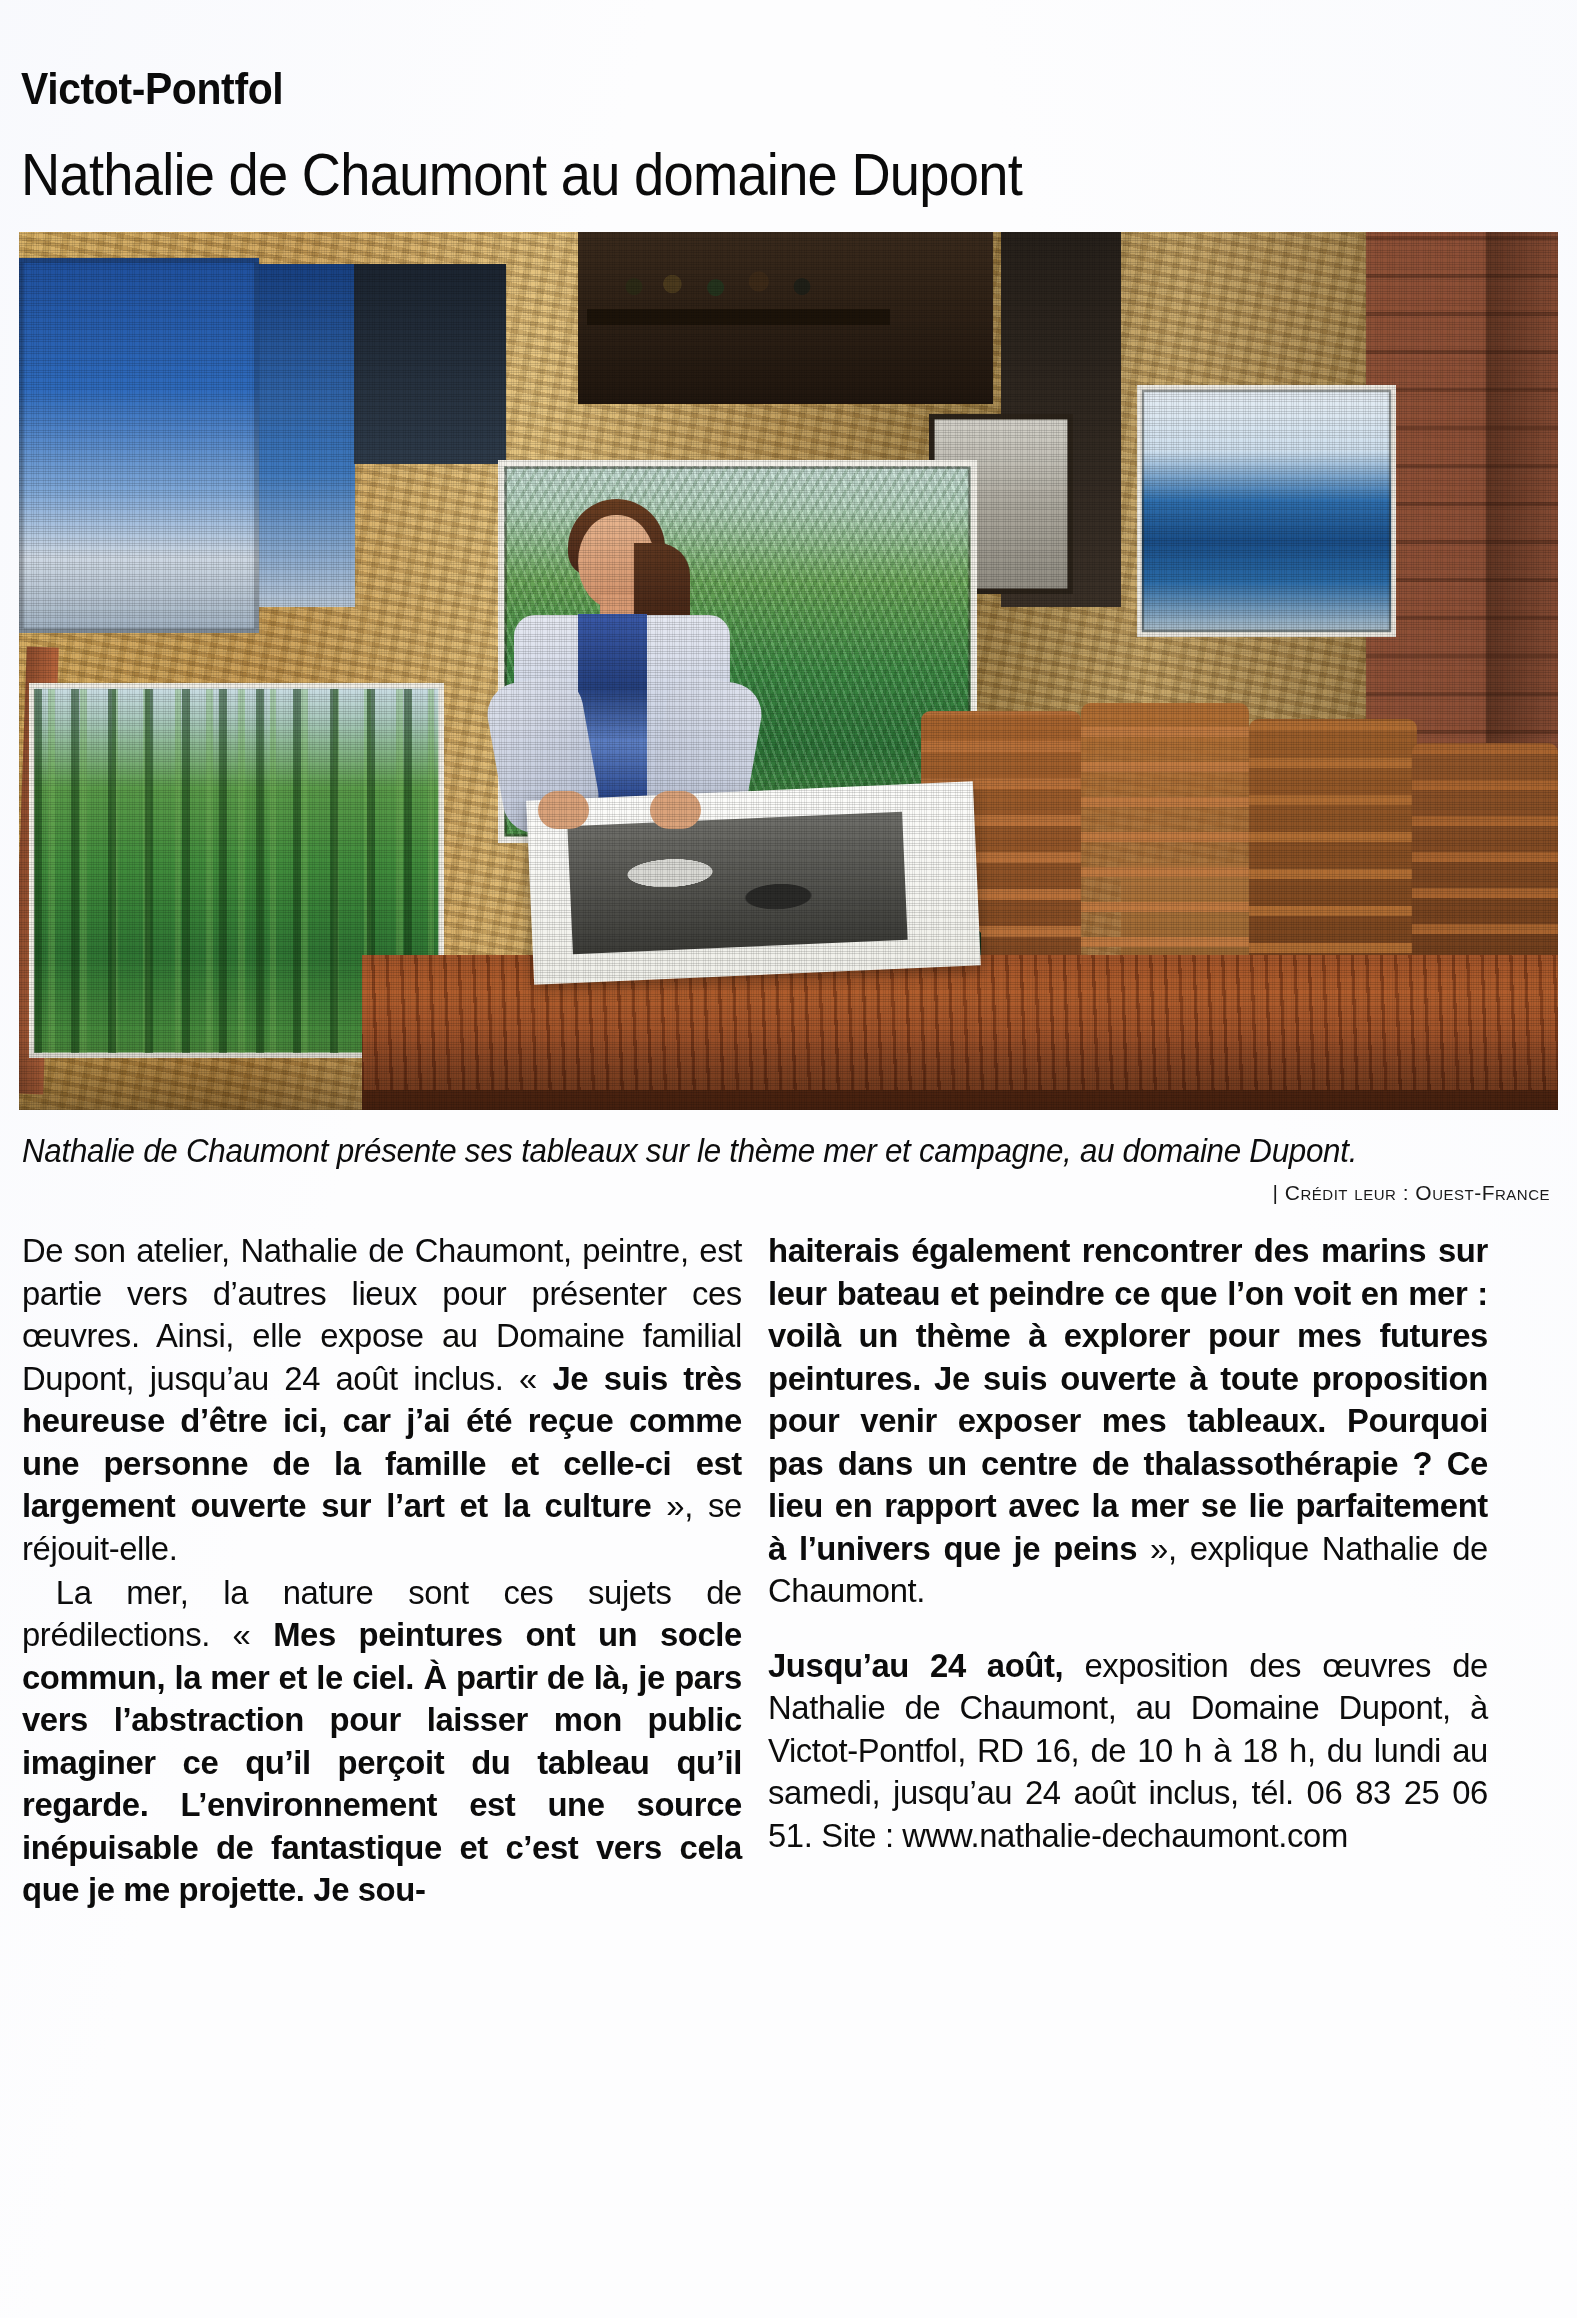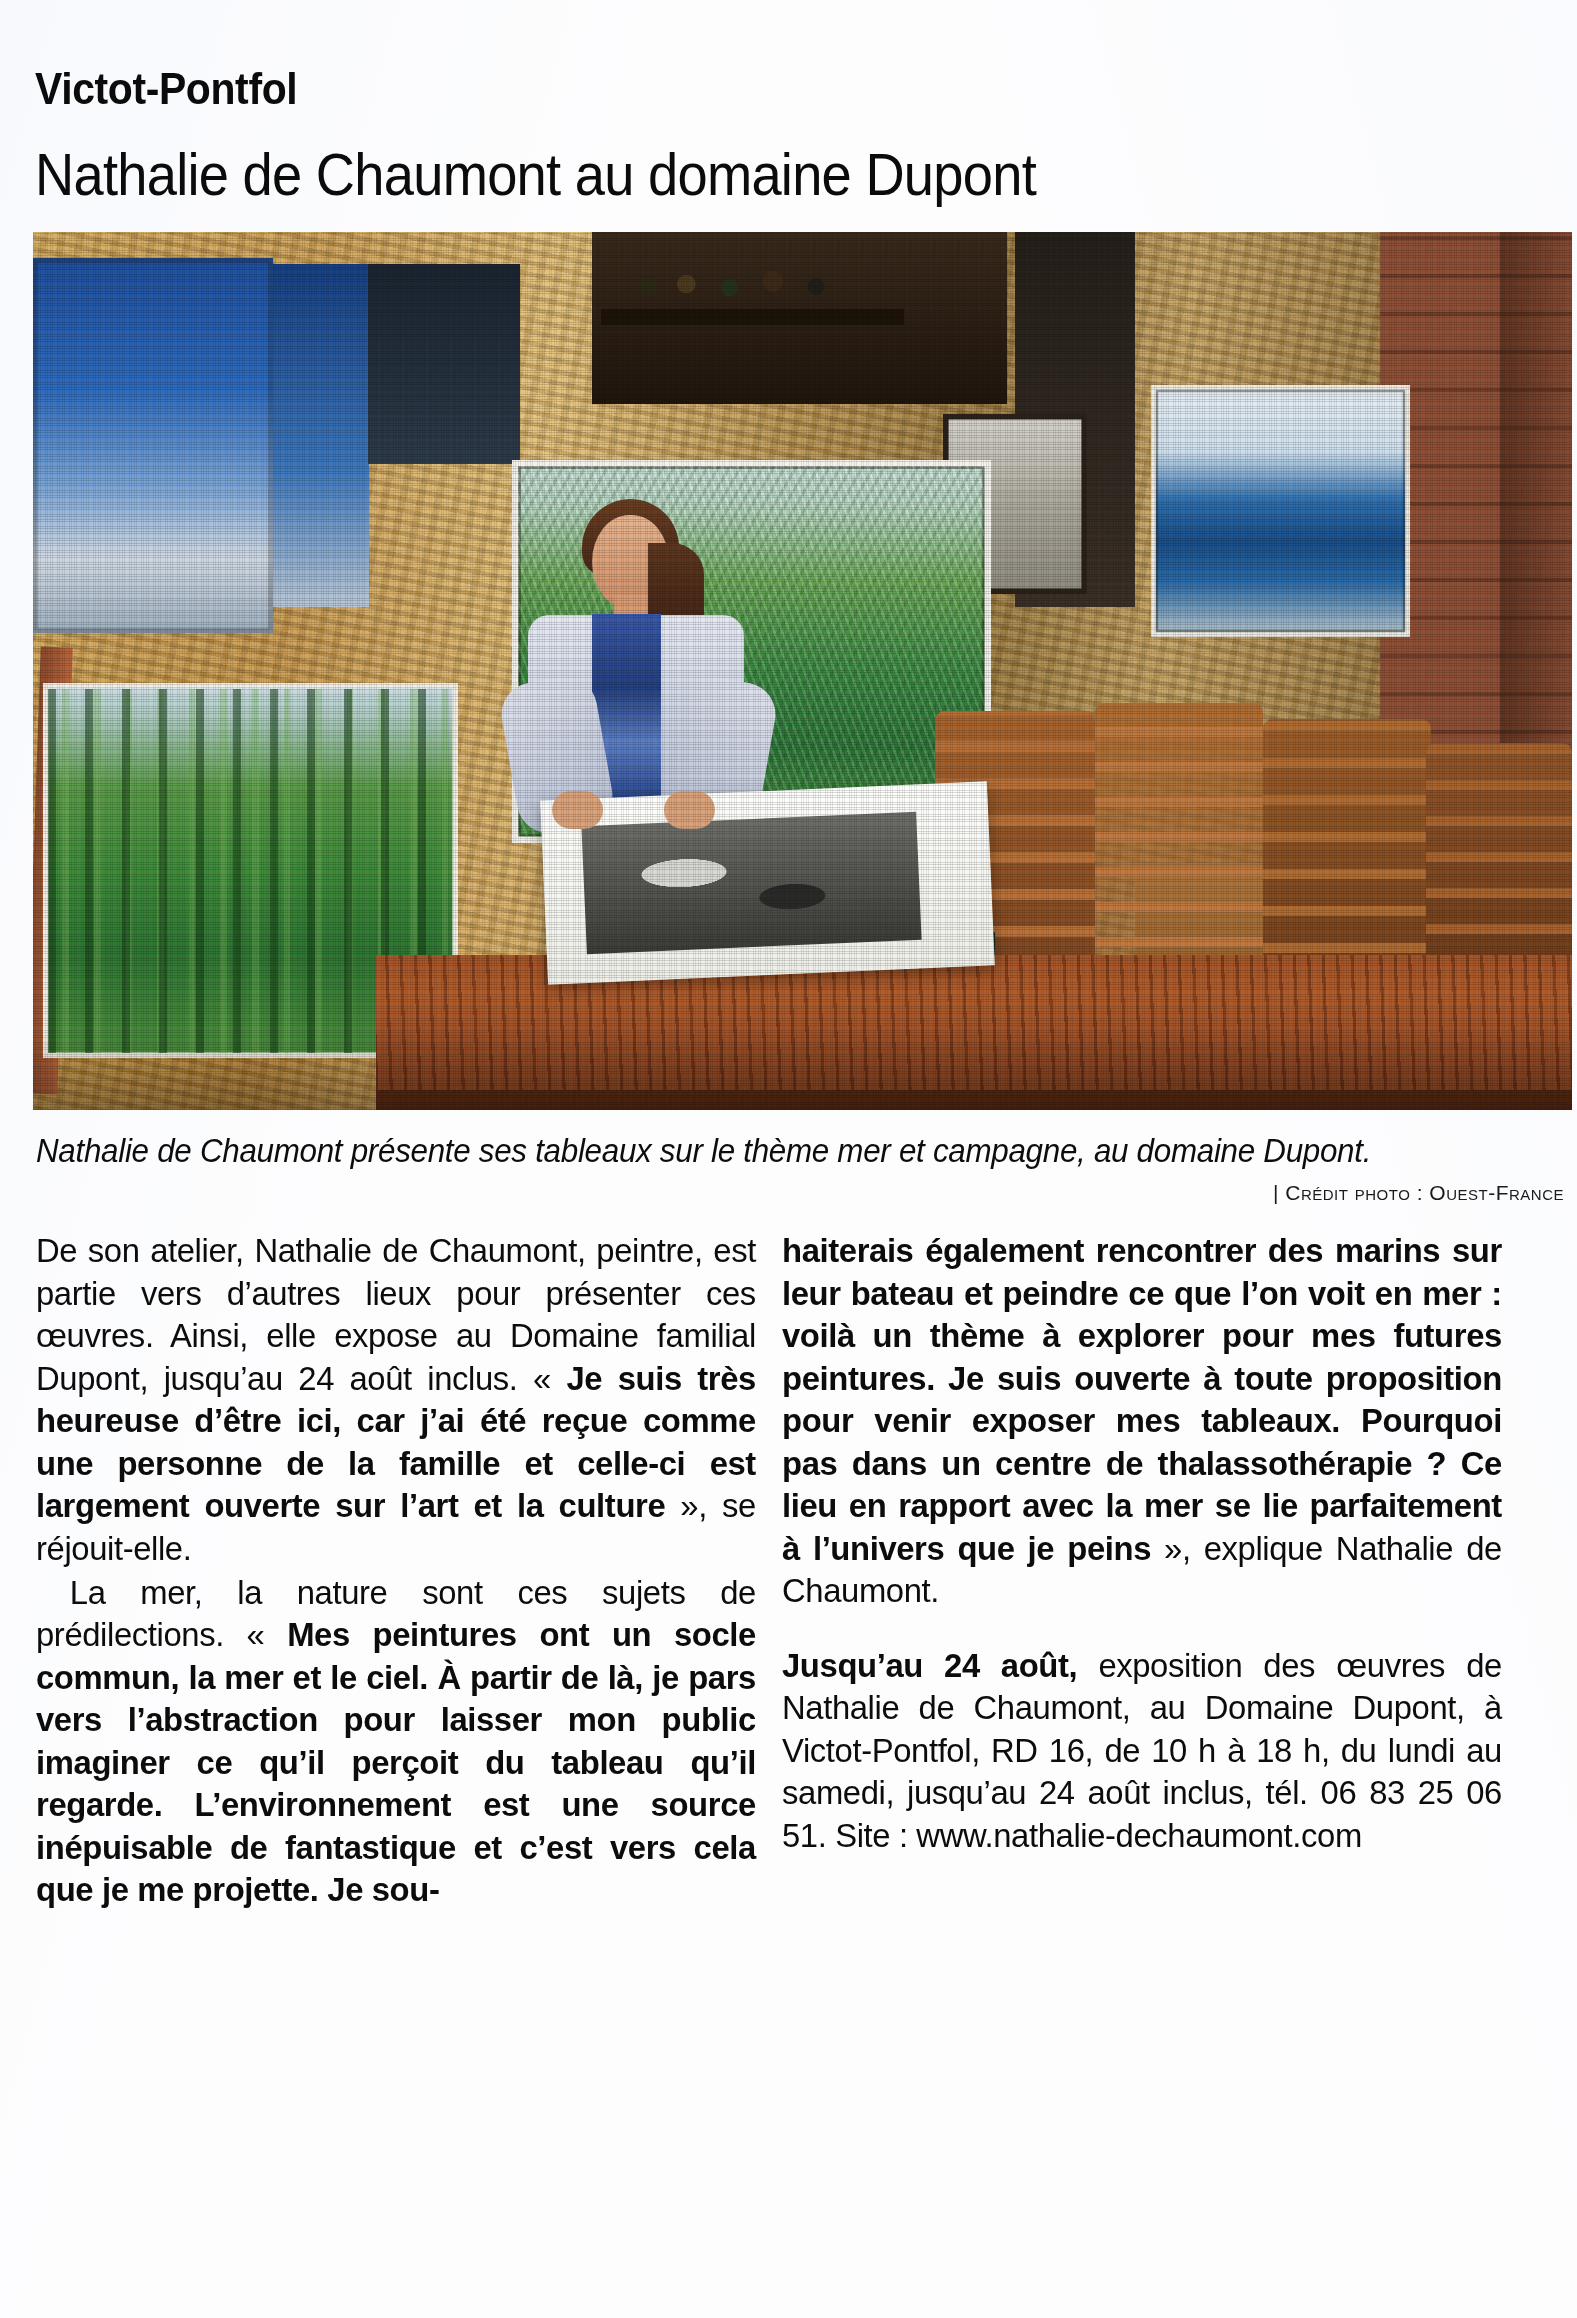--- a/index.html
+++ b/index.html
@@ -15,21 +15,21 @@
     width:1578px;height:2319px;
     padding:0;
     box-sizing:border-box;
     background:
       linear-gradient(105deg, rgba(244,246,252,0.55) 0%, rgba(255,255,255,0) 30%),
       linear-gradient(255deg, rgba(246,248,253,0.5) 0%, rgba(255,255,255,0) 28%),
       #fdfdfe;
   }
   .inner{
     position:absolute;
-    left:33px; top:0; right:19px;
+    left:19px; top:0; right:19px;
     width:1539px;
   }
 
   
   .kicker{
     font-weight:bold;
     font-size:44px;
     letter-spacing:-0.4px;
     line-height:1;
     margin:67px 0 0 1.6px;
@@ -402,21 +402,21 @@
         <div class="ph w-hand-l"></div>
         <div class="ph w-hand-r"></div>
         <div class="ph table-edge"></div>
         <div class="ph shadow-bot"></div>
       </div>
     </div>
 
     <div class="caption">Nathalie de Chaumont présente ses tableaux sur le thème mer et campagne, au domaine Dupont.</div>
 
     <div class="credit">
-      <span class="bar">|</span><span>Crédit photo :</span> <span>Ouest-France</span>
+      <span class="bar">|</span><span>Crédit leur :</span> <span>Ouest-France</span>
     </div>
 
     <div class="cols">
 
       <div class="col">
         <p><span>De son atelier, Nathalie de Chaumont, peintre, est partie vers d’autres lieux pour présenter ces œuvres. Ainsi, elle expose au Domaine familial Dupont, jusqu’au 24 août inclus. « </span><span class="q">Je suis très heureuse d’être ici, car j’ai été reçue comme une personne de la famille et celle-ci est largement ouverte sur l’art et la culture</span><span> », se réjouit-elle.</span></p>
         <p class="indent"><span>La mer, la nature sont ces sujets de prédilections. « </span><span class="q">Mes peintures ont un socle commun, la mer et le ciel. À partir de là, je pars vers l’abstraction pour laisser mon public imaginer ce qu’il perçoit du tableau qu’il regarde. L’environnement est une source inépuisable de fantastique et c’est vers cela que je me projette. Je sou-</span></p>
       </div>
 
       <div class="col">

